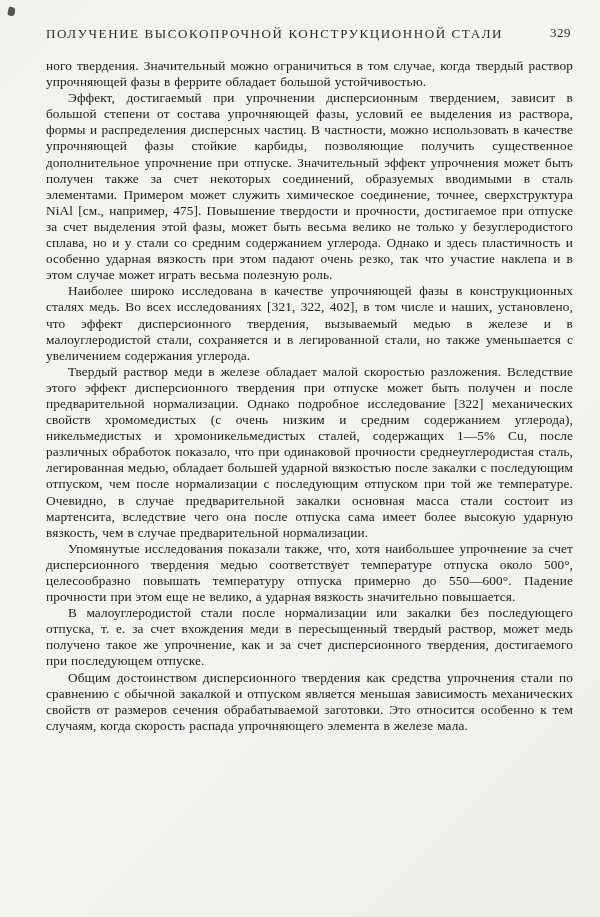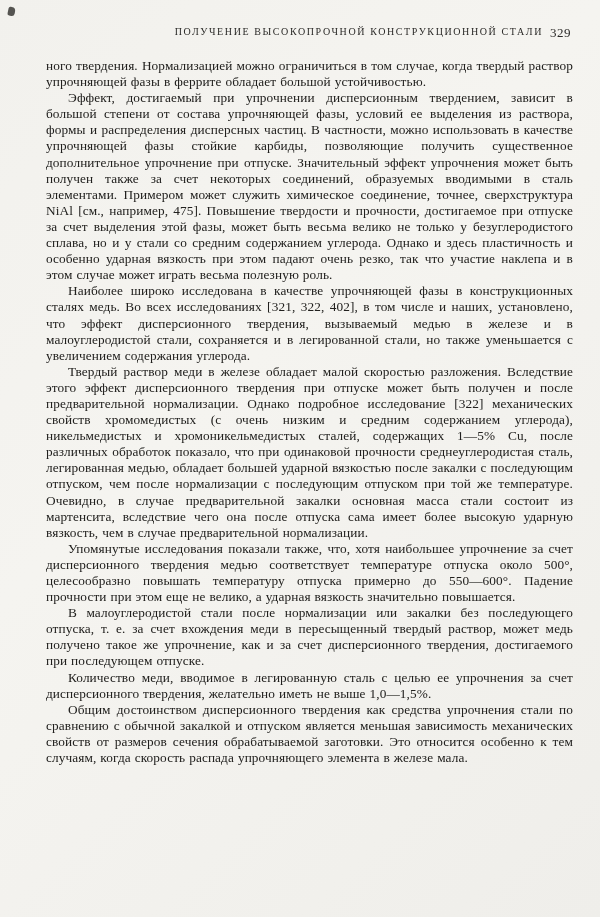--- a/index.html
+++ b/index.html
@@ -30,22 +30,22 @@
     transform: rotate(12deg);
     opacity: 0.85;
   }
   .running-header {
     position: relative;
     height: 24px;
     margin-bottom: 8px;
   }
   .running-header .title {
     display: block;
-    text-align: right;
-    font-size: 10px;
+    text-align: left;
+    font-size: 13px;
     letter-spacing: 1.6px;
     color: #2a2927;
     padding-right: 30px;
     white-space: nowrap;
   }
   .running-header .pagenum {
     position: absolute;
     right: 2px;
     top: -1px;
     font-size: 13px;
@@ -72,22 +72,21 @@
 
 <div class="page">
   <div class="scan-speck"></div>
 
   <div class="running-header">
     <span class="title">ПОЛУЧЕНИЕ ВЫСОКОПРОЧНОЙ КОНСТРУКЦИОННОЙ СТАЛИ</span>
     <span class="pagenum">329</span>
   </div>
 
   <div class="page-body">
-    <p class="noindent">ного твердения. Нормализацией можно ограничиться в том случае, когда твердый раствор упрочняющей фазы в феррите обладает большой устойчивостью.</p>
+    <p class="noindent">ного твердения. Значительный можно ограничиться в том случае, когда твердый раствор упрочняющей фазы в феррите обладает большой устойчивостью.</p>
     <p>Эффект, достигаемый при упрочнении дисперсионным твердением, зависит в большой степени от состава упрочняющей фазы, условий ее выделения из раствора, формы и распределения дисперсных частиц. В частности, можно использовать в качестве упрочняющей фазы стойкие карбиды, позволяющие получить существенное дополнительное упрочнение при отпуске. Значительный эффект упрочнения может быть получен также за счет некоторых соединений, образуемых вводимыми в сталь элементами. Примером может служить химическое соединение, точнее, сверхструктура NiAl [см., например, 475]. Повышение твердости и прочности, достигаемое при отпуске за счет выделения этой фазы, может быть весьма велико не только у безуглеродистого сплава, но и у стали со средним содержанием углерода. Однако и здесь пластичность и особенно ударная вязкость при этом падают очень резко, так что участие наклепа и в этом случае может играть весьма полезную роль.</p>
     <p>Наиболее широко исследована в качестве упрочняющей фазы в конструкционных сталях медь. Во всех исследованиях [321, 322, 402], в том числе и наших, установлено, что эффект дисперсионного твердения, вызываемый медью в железе и в малоуглеродистой стали, сохраняется и в легированной стали, но также уменьшается с увеличением содержания углерода.</p>
     <p>Твердый раствор меди в железе обладает малой скоростью разложения. Вследствие этого эффект дисперсионного твердения при отпуске может быть получен и после предварительной нормализации. Однако подробное исследование [322] механических свойств хромомедистых (с очень низким и средним содержанием углерода), никельмедистых и хромоникельмедистых сталей, содержащих 1—5% Cu, после различных обработок показало, что при одинаковой прочности среднеуглеродистая сталь, легированная медью, обладает большей ударной вязкостью после закалки с последующим отпуском, чем после нормализации с последующим отпуском при той же температуре. Очевидно, в случае предварительной закалки основная масса стали состоит из мартенсита, вследствие чего она после отпуска сама имеет более высокую ударную вязкость, чем в случае предварительной нормализации.</p>
     <p>Упомянутые исследования показали также, что, хотя наибольшее упрочнение за счет дисперсионного твердения медью соответствует температуре отпуска около 500°, целесообразно повышать температуру отпуска примерно до 550—600°. Падение прочности при этом еще не велико, а ударная вязкость значительно повышается.</p>
     <p>В малоуглеродистой стали после нормализации или закалки без последующего отпуска, т. е. за счет вхождения меди в пересыщенный твердый раствор, может медь получено такое же упрочнение, как и за счет дисперсионного твердения, достигаемого при последующем отпуске.</p>
-    <p>Количество меди, вводимое в легированную сталь с целью ее упрочнения за счет дисперсионного твердения, желательно иметь не выше 1,0—1,5%.</p>
     <p>Общим достоинством дисперсионного твердения как средства упрочнения стали по сравнению с обычной закалкой и отпуском является меньшая зависимость механических свойств от размеров сечения обрабатываемой заготовки. Это относится особенно к тем случаям, когда скорость распада упрочняющего элемента в железе мала.</p>
   </div>
 </div>
 
 </body></html>

